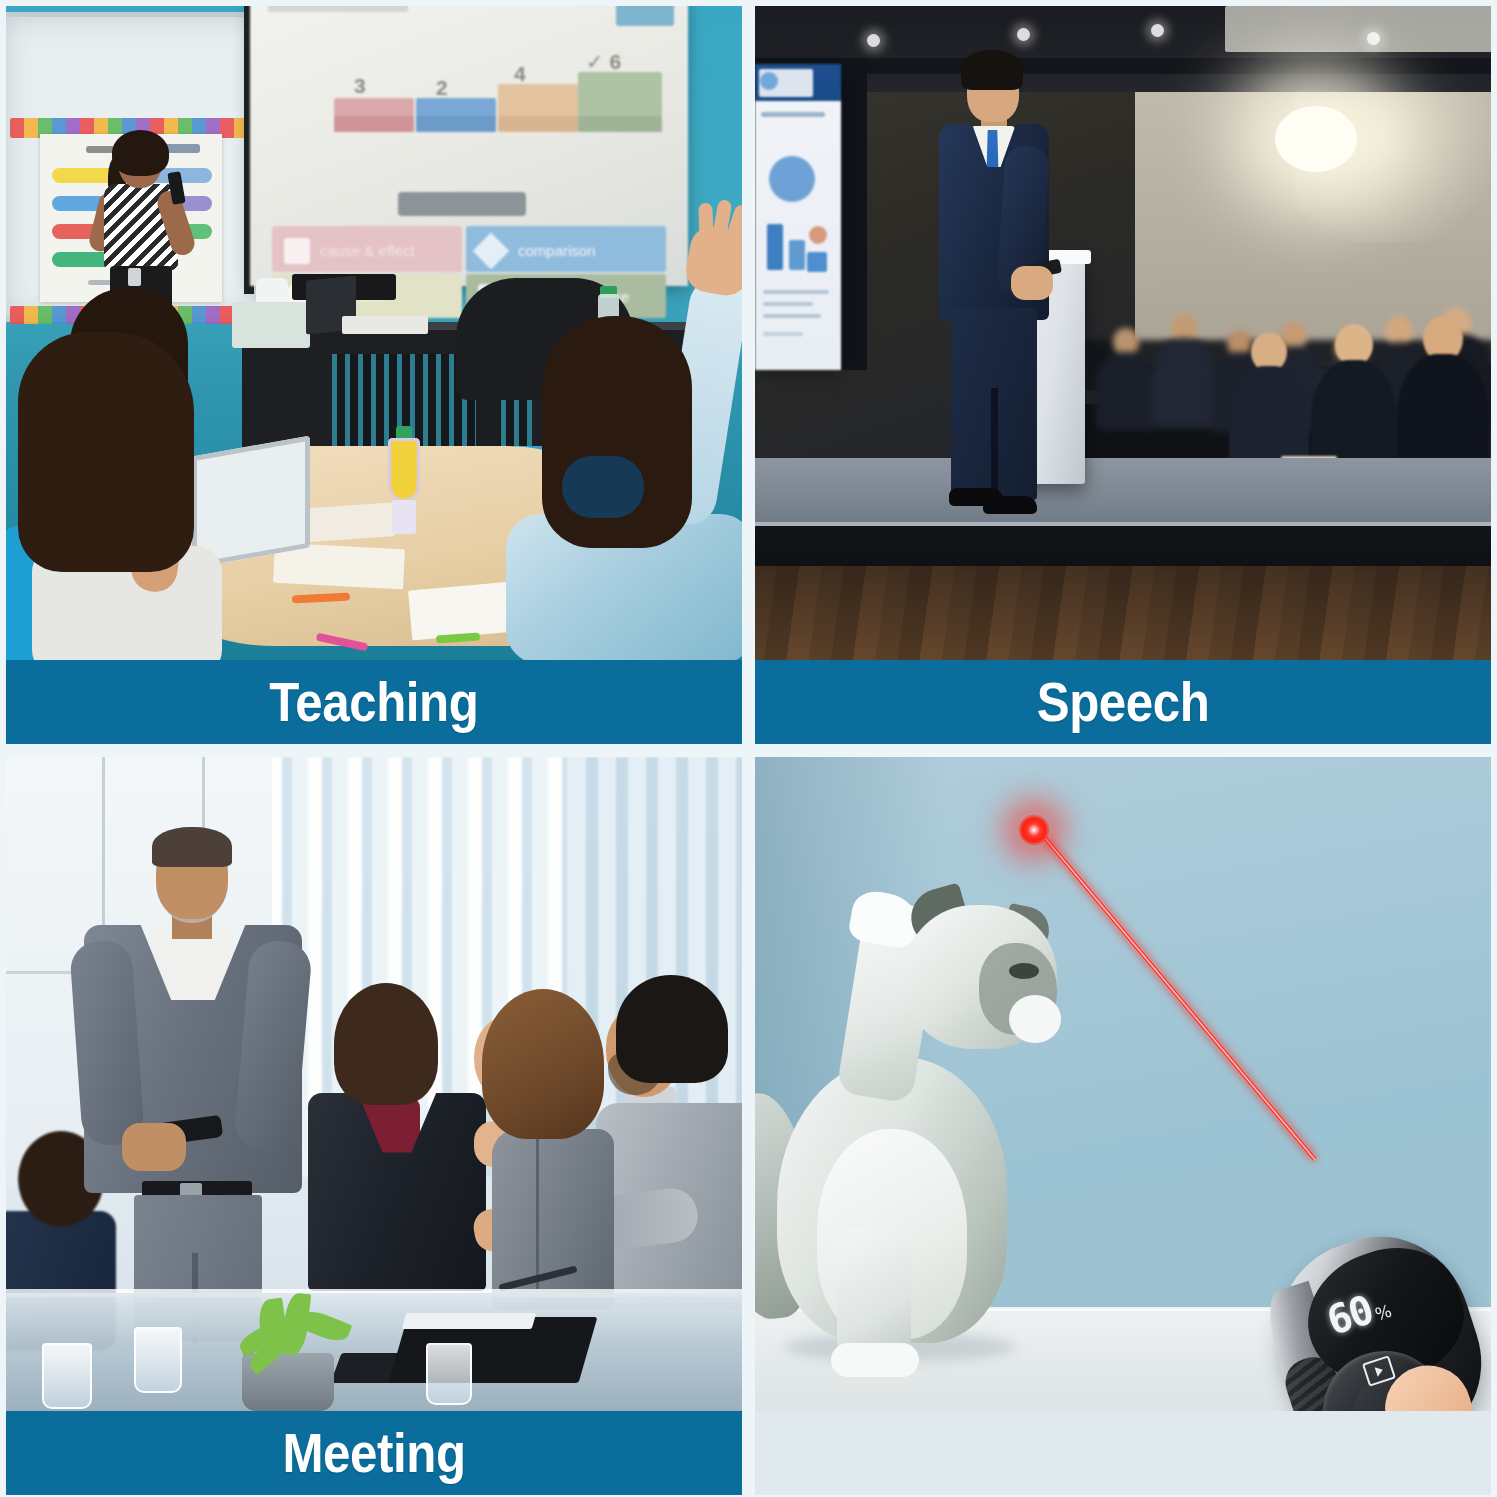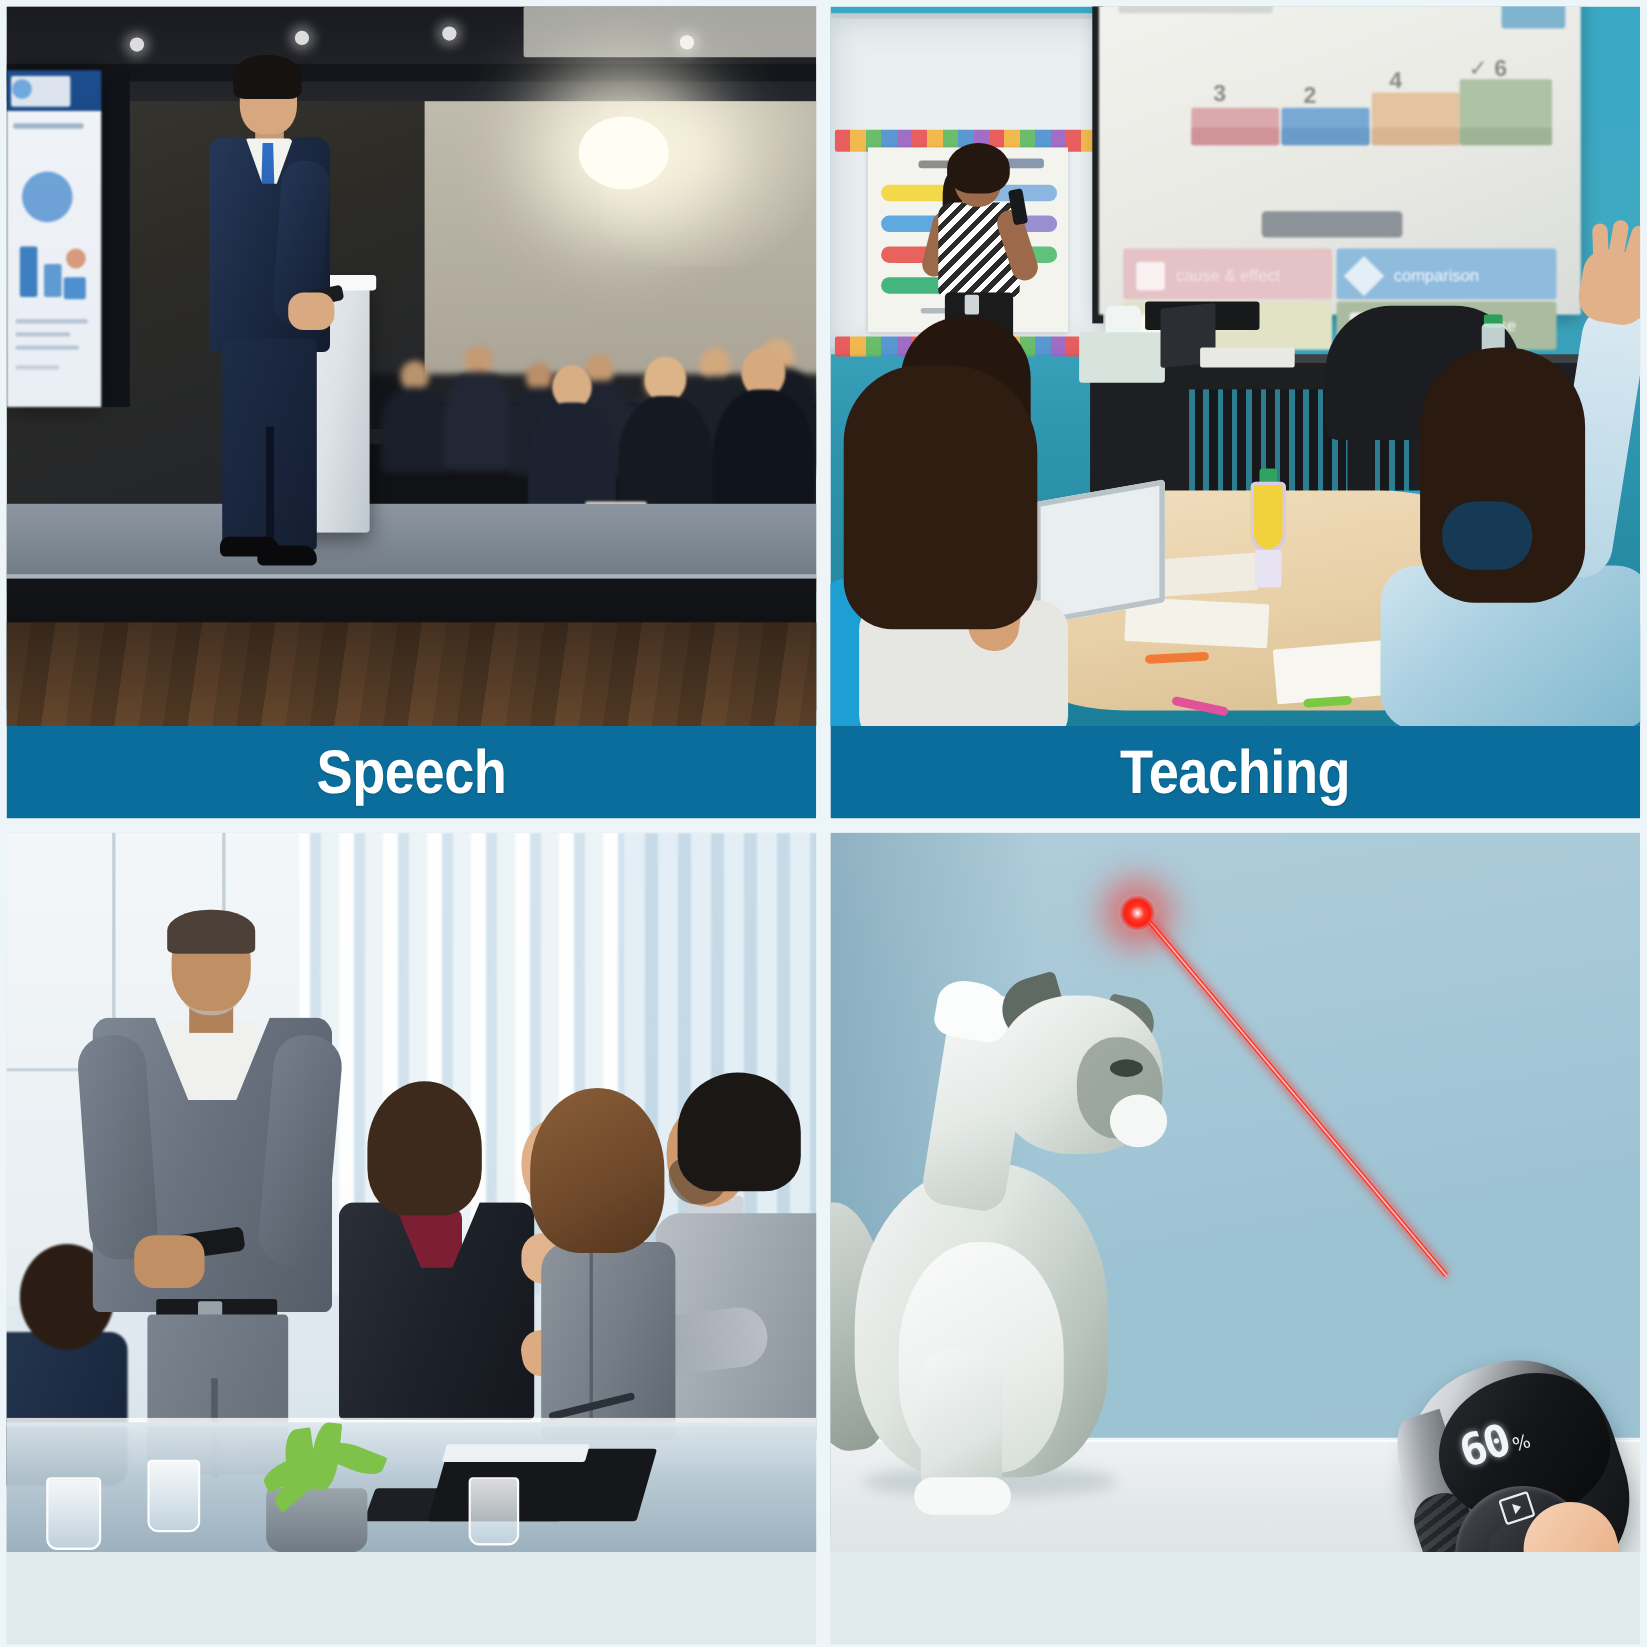--- a/index.html
+++ b/index.html
@@ -325,120 +325,20 @@
   .p4 .hand{position:absolute;left:-12px;top:196px;width:216px;height:108px;border-radius:50px 40px 20px 40px;
     background:linear-gradient(150deg,#f3cdae 0%,#e7b88f 55%,#cf9a70 100%);transform:rotate(-10deg);}
   .p4 .devGrip{position:absolute;left:30px;top:132px;width:52px;height:84px;border-radius:24px;
     background:repeating-linear-gradient(160deg,#2a2d31 0 5px,#101214 5px 10px);transform:rotate(-18deg);opacity:.85;}
 </style>
 </head>
 <body style="background: rgb(238, 245, 248);">
 
 <div class="collage">
 
-  <div class="panel p2">
-    <div class="photo">
-      <div class="layer bgroom"></div>
-      <div class="layer wallRight"></div>
-      <div class="layer ceil"></div>
-      <div class="layer ceilPanel"></div>
-      <div class="layer ceilBeam"></div>
-      <div class="dot" style="left:112px;top:28px;"></div>
-      <div class="dot" style="left:262px;top:22px;"></div>
-      <div class="dot" style="left:396px;top:18px;"></div>
-      <div class="dot" style="left:612px;top:26px;"></div>
-      <div class="layer ftLight"></div>
-      <div class="layer bigLight"></div>
-
-      <div class="layer scrDark"></div>
-      <div class="layer screen blur1">
-        <div class="scrTitleBar"></div>
-          <div class="scrLogo"></div>
-        <div class="scrBar" style="left:6px;top:48px;width:64px;height:5px;background:#9fb4c8;"></div>
-        <div class="scrCircle"></div>
-        <div class="scrBar" style="left:12px;top:160px;width:16px;height:46px;background:#3d7fc0;"></div>
-        <div class="scrBar" style="left:34px;top:176px;width:16px;height:30px;background:#5f9ad0;"></div>
-        <div class="scrBar" style="left:54px;top:162px;width:18px;height:18px;border-radius:50%;background:#d79a7c;"></div>
-        <div class="scrBar" style="left:52px;top:188px;width:20px;height:20px;background:#4e8fd0;"></div>
-        <div class="scrBar" style="left:8px;top:226px;width:66px;height:4px;background:#b6c6d4;"></div>
-        <div class="scrBar" style="left:8px;top:238px;width:50px;height:4px;background:#b6c6d4;"></div>
-        <div class="scrBar" style="left:8px;top:250px;width:58px;height:4px;background:#b6c6d4;"></div>
-        <div class="scrBar" style="left:8px;top:268px;width:40px;height:4px;background:#c3d0db;"></div>
-      </div>
-
-      <div class="layer audRowDark blur2"></div>
-      <div class="layer sideTable"></div>
-      <div class="layer sideTable2"></div>
-
-      <div class="layer blur2" style="left:330px;top:280px;width:414px;height:210px;">
-        <div class="audHead" style="left:28px;top:42px;width:26px;height:28px;background:#b9936e;"></div>
-        <div class="aud" style="left:10px;top:66px;width:62px;height:78px;background:#1a1f2a;"></div>
-        <div class="audHead" style="left:86px;top:28px;width:26px;height:28px;background:#c59a73;"></div>
-        <div class="aud" style="left:68px;top:52px;width:62px;height:90px;background:#222735;"></div>
-        <div class="audHead" style="left:142px;top:44px;width:24px;height:26px;background:#bb8f68;"></div>
-        <div class="aud" style="left:126px;top:66px;width:58px;height:80px;background:#1c212c;"></div>
-        <div class="audHead" style="left:196px;top:36px;width:26px;height:28px;background:#c69a72;"></div>
-        <div class="aud" style="left:180px;top:60px;width:60px;height:86px;background:#1f2430;"></div>
-        <div class="audHead" style="left:250px;top:48px;width:26px;height:28px;background:#cda57c;"></div>
-        <div class="aud" style="left:234px;top:72px;width:60px;height:84px;background:#2a3040;"></div>
-        <div class="audHead" style="left:300px;top:30px;width:28px;height:30px;background:#d2a87e;"></div>
-        <div class="aud" style="left:284px;top:56px;width:64px;height:94px;background:#1b2029;"></div>
-        <div class="audHead" style="left:356px;top:22px;width:30px;height:32px;background:#d6ac82;"></div>
-        <div class="aud" style="left:340px;top:48px;width:68px;height:102px;background:#161a22;"></div>
-      </div>
-
-      <div class="layer blur1" style="left:430px;top:300px;width:320px;height:230px;">
-        <div class="audHead" style="left:66px;top:26px;width:36px;height:40px;background:#d8ae84;"></div>
-        <div class="aud" style="left:44px;top:60px;width:80px;height:120px;background:#1d2230;"></div>
-        <div class="audHead" style="left:150px;top:18px;width:38px;height:42px;background:#dcb488;"></div>
-        <div class="aud" style="left:126px;top:54px;width:86px;height:132px;background:#151922;"></div>
-        <div class="audHead" style="left:238px;top:10px;width:40px;height:46px;background:#d7a97e;"></div>
-        <div class="aud" style="left:212px;top:48px;width:92px;height:142px;background:#10141c;"></div>
-        <div style="position:absolute;left:96px;top:150px;width:56px;height:10px;background:#d9d2bf;border-radius:2px;"></div>
-        <div style="position:absolute;left:188px;top:168px;width:60px;height:10px;background:#ded7c3;border-radius:2px;"></div>
-      </div>
-
-      <div class="layer blur1" style="left:456px;top:470px;width:290px;height:180px;">
-        <div style="position:absolute;left:20px;top:20px;width:150px;height:34px;border-radius:16px;background:#181c26;transform:rotate(-10deg);"></div>
-        <div style="position:absolute;left:0px;top:46px;width:72px;height:24px;border-radius:10px;background:#0a0a0c;transform:rotate(-18deg);"></div>
-        <div style="position:absolute;left:100px;top:74px;width:160px;height:40px;border-radius:18px;background:#141822;transform:rotate(-8deg);"></div>
-        <div style="position:absolute;left:76px;top:104px;width:80px;height:26px;border-radius:10px;background:#070709;transform:rotate(-16deg);"></div>
-      </div>
-
-      <div class="layer stage"></div>
-      <div class="layer stageEdge"></div>
-      <div class="layer stageSkirt"></div>
-      <div class="layer floor"></div>
-      <div class="layer floorShade"></div>
-
-      <div class="layer podiumMic"></div>
-      <div class="layer podium"></div>
-      <div class="layer podiumTop"></div>
-
-      <div class="layer spk">
-        <div class="sNeck"></div>
-          <div class="sShirt"></div>
-          <div class="sTie"></div>
-        <div class="sJacket"></div>
-        <div class="sPants"></div>
-          <div class="sLegSplit"></div>
-        <div class="sShoe" style="left:24px;top:430px;"></div>
-        <div class="sShoe" style="left:58px;top:438px;"></div>
-        <div class="sArm"></div>
-        <div class="sRemote"></div>
-        <div class="sHand"></div>
-        <div class="sHead"></div>
-          <div class="sHair"></div>
-      </div>
-    </div>
-    <div class="caption" style="background: rgb(10, 109, 155);">
-      <span class="label">Speech</span>
-    </div>
-  </div>
-
   <div class="panel p1">
     <div class="photo">
       <div class="layer wall"></div>
 
       <div class="layer wbBoard"></div>
       <div class="layer wbBorderTop"></div>
       <div class="layer wbBorderBot"></div>
 
       <div class="layer poster">
         <div class="scribble" style="left:46px;top:12px;width:52px;height:7px;background:#3a3a3a;"></div>
@@ -558,20 +458,120 @@
         </div>
         <div class="g2Hair"></div>
           <div class="g2HairBow"></div>
       </div>
     </div>
     <div class="caption" style="background: rgb(10, 109, 155);">
       <span class="label">Teaching</span>
     </div>
   </div>
 
+  <div class="panel p2">
+    <div class="photo">
+      <div class="layer bgroom"></div>
+      <div class="layer wallRight"></div>
+      <div class="layer ceil"></div>
+      <div class="layer ceilPanel"></div>
+      <div class="layer ceilBeam"></div>
+      <div class="dot" style="left:112px;top:28px;"></div>
+      <div class="dot" style="left:262px;top:22px;"></div>
+      <div class="dot" style="left:396px;top:18px;"></div>
+      <div class="dot" style="left:612px;top:26px;"></div>
+      <div class="layer ftLight"></div>
+      <div class="layer bigLight"></div>
+
+      <div class="layer scrDark"></div>
+      <div class="layer screen blur1">
+        <div class="scrTitleBar"></div>
+          <div class="scrLogo"></div>
+        <div class="scrBar" style="left:6px;top:48px;width:64px;height:5px;background:#9fb4c8;"></div>
+        <div class="scrCircle"></div>
+        <div class="scrBar" style="left:12px;top:160px;width:16px;height:46px;background:#3d7fc0;"></div>
+        <div class="scrBar" style="left:34px;top:176px;width:16px;height:30px;background:#5f9ad0;"></div>
+        <div class="scrBar" style="left:54px;top:162px;width:18px;height:18px;border-radius:50%;background:#d79a7c;"></div>
+        <div class="scrBar" style="left:52px;top:188px;width:20px;height:20px;background:#4e8fd0;"></div>
+        <div class="scrBar" style="left:8px;top:226px;width:66px;height:4px;background:#b6c6d4;"></div>
+        <div class="scrBar" style="left:8px;top:238px;width:50px;height:4px;background:#b6c6d4;"></div>
+        <div class="scrBar" style="left:8px;top:250px;width:58px;height:4px;background:#b6c6d4;"></div>
+        <div class="scrBar" style="left:8px;top:268px;width:40px;height:4px;background:#c3d0db;"></div>
+      </div>
+
+      <div class="layer audRowDark blur2"></div>
+      <div class="layer sideTable"></div>
+      <div class="layer sideTable2"></div>
+
+      <div class="layer blur2" style="left:330px;top:280px;width:414px;height:210px;">
+        <div class="audHead" style="left:28px;top:42px;width:26px;height:28px;background:#b9936e;"></div>
+        <div class="aud" style="left:10px;top:66px;width:62px;height:78px;background:#1a1f2a;"></div>
+        <div class="audHead" style="left:86px;top:28px;width:26px;height:28px;background:#c59a73;"></div>
+        <div class="aud" style="left:68px;top:52px;width:62px;height:90px;background:#222735;"></div>
+        <div class="audHead" style="left:142px;top:44px;width:24px;height:26px;background:#bb8f68;"></div>
+        <div class="aud" style="left:126px;top:66px;width:58px;height:80px;background:#1c212c;"></div>
+        <div class="audHead" style="left:196px;top:36px;width:26px;height:28px;background:#c69a72;"></div>
+        <div class="aud" style="left:180px;top:60px;width:60px;height:86px;background:#1f2430;"></div>
+        <div class="audHead" style="left:250px;top:48px;width:26px;height:28px;background:#cda57c;"></div>
+        <div class="aud" style="left:234px;top:72px;width:60px;height:84px;background:#2a3040;"></div>
+        <div class="audHead" style="left:300px;top:30px;width:28px;height:30px;background:#d2a87e;"></div>
+        <div class="aud" style="left:284px;top:56px;width:64px;height:94px;background:#1b2029;"></div>
+        <div class="audHead" style="left:356px;top:22px;width:30px;height:32px;background:#d6ac82;"></div>
+        <div class="aud" style="left:340px;top:48px;width:68px;height:102px;background:#161a22;"></div>
+      </div>
+
+      <div class="layer blur1" style="left:430px;top:300px;width:320px;height:230px;">
+        <div class="audHead" style="left:66px;top:26px;width:36px;height:40px;background:#d8ae84;"></div>
+        <div class="aud" style="left:44px;top:60px;width:80px;height:120px;background:#1d2230;"></div>
+        <div class="audHead" style="left:150px;top:18px;width:38px;height:42px;background:#dcb488;"></div>
+        <div class="aud" style="left:126px;top:54px;width:86px;height:132px;background:#151922;"></div>
+        <div class="audHead" style="left:238px;top:10px;width:40px;height:46px;background:#d7a97e;"></div>
+        <div class="aud" style="left:212px;top:48px;width:92px;height:142px;background:#10141c;"></div>
+        <div style="position:absolute;left:96px;top:150px;width:56px;height:10px;background:#d9d2bf;border-radius:2px;"></div>
+        <div style="position:absolute;left:188px;top:168px;width:60px;height:10px;background:#ded7c3;border-radius:2px;"></div>
+      </div>
+
+      <div class="layer blur1" style="left:456px;top:470px;width:290px;height:180px;">
+        <div style="position:absolute;left:20px;top:20px;width:150px;height:34px;border-radius:16px;background:#181c26;transform:rotate(-10deg);"></div>
+        <div style="position:absolute;left:0px;top:46px;width:72px;height:24px;border-radius:10px;background:#0a0a0c;transform:rotate(-18deg);"></div>
+        <div style="position:absolute;left:100px;top:74px;width:160px;height:40px;border-radius:18px;background:#141822;transform:rotate(-8deg);"></div>
+        <div style="position:absolute;left:76px;top:104px;width:80px;height:26px;border-radius:10px;background:#070709;transform:rotate(-16deg);"></div>
+      </div>
+
+      <div class="layer stage"></div>
+      <div class="layer stageEdge"></div>
+      <div class="layer stageSkirt"></div>
+      <div class="layer floor"></div>
+      <div class="layer floorShade"></div>
+
+      <div class="layer podiumMic"></div>
+      <div class="layer podium"></div>
+      <div class="layer podiumTop"></div>
+
+      <div class="layer spk">
+        <div class="sNeck"></div>
+          <div class="sShirt"></div>
+          <div class="sTie"></div>
+        <div class="sJacket"></div>
+        <div class="sPants"></div>
+          <div class="sLegSplit"></div>
+        <div class="sShoe" style="left:24px;top:430px;"></div>
+        <div class="sShoe" style="left:58px;top:438px;"></div>
+        <div class="sArm"></div>
+        <div class="sRemote"></div>
+        <div class="sHand"></div>
+        <div class="sHead"></div>
+          <div class="sHair"></div>
+      </div>
+    </div>
+    <div class="caption" style="background: rgb(10, 109, 155);">
+      <span class="label">Speech</span>
+    </div>
+  </div>
+
   <div class="panel p3">
     <div class="photo">
       <div class="layer bgoffice"></div>
       <div class="layer windowBlock blur1"></div>
       <div class="layer windowRight blur1"></div>
       <div class="layer wallLeft"></div>
       <div class="layer wallSeamA"></div>
       <div class="layer wallSeamB"></div>
       <div class="layer wallSeamC"></div>
 
@@ -637,20 +637,23 @@
         <div class="leaf" style="left:28px;top:6px;width:26px;height:56px;transform:rotate(-8deg);"></div>
         <div class="leaf" style="left:52px;top:0px;width:24px;height:62px;transform:rotate(6deg);"></div>
         <div class="leaf" style="left:66px;top:22px;width:52px;height:22px;transform:rotate(22deg);"></div>
         <div class="leaf" style="left:14px;top:52px;width:44px;height:18px;transform:rotate(-40deg);"></div>
       </div>
 
       <div class="glassCup" style="left:128px;top:570px;width:44px;height:62px;"></div>
       <div class="glassCup" style="left:36px;top:586px;width:46px;height:62px;"></div>
       <div class="glassCup" style="left:420px;top:586px;width:42px;height:58px;"></div>
     </div>
+    <div class="caption" style="background: rgb(10, 109, 155);">
+      <span class="label">Meeting</span>
+    </div>
   </div>
 
   <div class="panel p4">
     <div class="photo">
       <div class="layer wall4"></div>
       <div class="layer wallShade"></div>
       <div class="layer floor4"></div>
       <div class="layer floorLine"></div>
 
       <div class="layer catShadow"></div>

